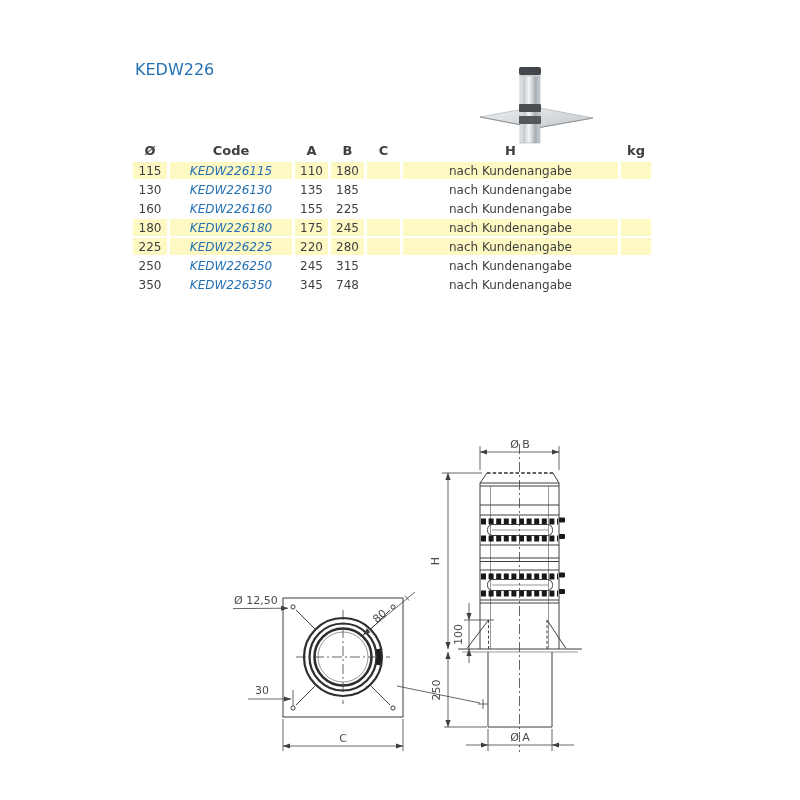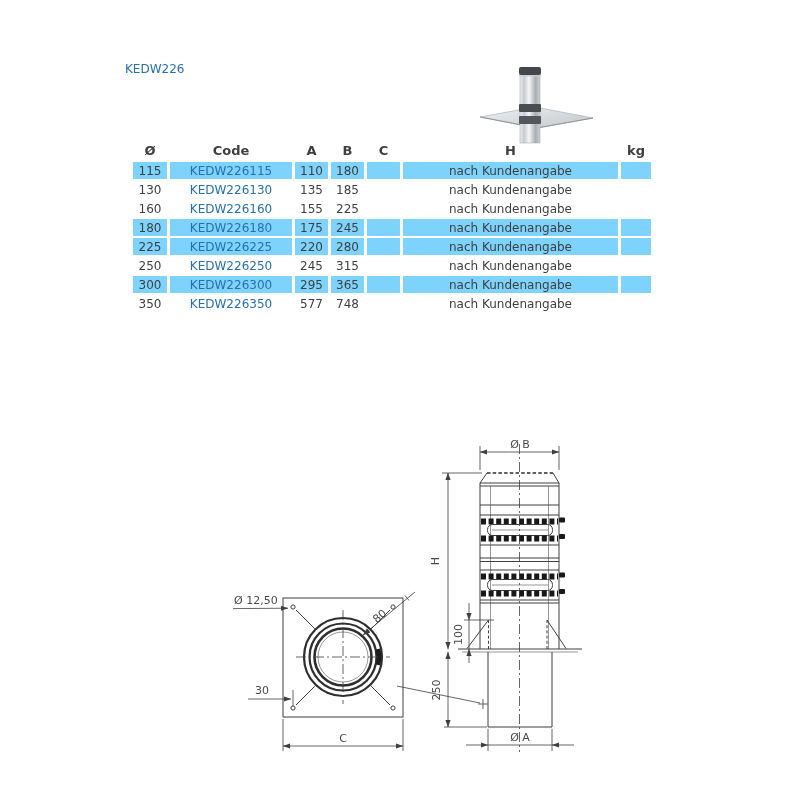--- a/index.html
+++ b/index.html
@@ -2,38 +2,38 @@
 <html><head>
 <meta charset="utf-8">
 <style>
   html,body{margin:0;padding:0;}
   body{
     width:800px;height:800px;position:relative;background:#ffffff;
     font-family:"DejaVu Sans","Liberation Sans",sans-serif;
     color:#3f3f3f;overflow:hidden;
   }
   
-  .title-block{position:absolute;left:125px;top:62px;line-height:15px;font-size:12px;}
+  .title-block{position:absolute;left:135px;top:62px;line-height:15px;font-size:16px;}
   .title-block .code{color:#2470b3;margin-bottom:4px;}
   
   .photo{position:absolute;left:460px;top:45px;}
   
   .spec-table-wrap{position:absolute;left:130px;top:139px;}
   table.spec{border-collapse:separate;border-spacing:3px 2px;font-size:12px;color:#3f3f3f;}
   table.spec th{font-size:13px;font-weight:bold;text-align:center;height:19px;padding:0 3px;white-space:nowrap;}
   table.spec td{height:17px;padding:0 3px;text-align:center;white-space:nowrap;background:#ffffff;}
-  table.spec tr.odd td{background:#7dd3fc;}
+  table.spec tr.odd td{background:#fef9c3;}
   table.spec .c-d  {width:28px;}
   table.spec .c-code{width:116px;}
   table.spec .c-a  {width:27px;}
   table.spec .c-b  {width:27px;}
   table.spec .c-c  {width:27px;}
   table.spec .c-h  {width:209px;}
   table.spec .c-kg {width:24px;}
-  .code-link{color:#2470b3;cursor:pointer;}
+  .code-link{color:#2470b3;cursor:pointer;font-style:italic;}
   
   .drawing{position:absolute;left:210px;top:420px;}
   .dl{stroke:#3f3f3f;stroke-width:1;fill:none;stroke-linecap:butt;}
   .thin{stroke:#6b6b6b;stroke-width:.7;fill:none;}
   .ext{stroke:#3f3f3f;stroke-width:.8;fill:none;}
   .dashdot{stroke:#3f3f3f;stroke-width:.8;fill:none;stroke-dasharray:10 3 2 3;}
   .gusdash{stroke:#3f3f3f;stroke-width:1;fill:none;stroke-dasharray:3 2.2;}
   .band{stroke:#181818;stroke-width:6;fill:none;stroke-dasharray:5 2.6;}
   .capdash{stroke:#2b2b2b;stroke-width:1.6;fill:none;stroke-dasharray:3.5 2.2;}
   text.dt{font-family:"DejaVu Sans","Liberation Sans",sans-serif;font-size:11px;fill:#4a4a4a;}
@@ -133,33 +133,24 @@
         </tr>
         <tr class="even">
           <td class="c-d">250</td>
           <td class="c-code"><span class="code-link">KEDW226250</span></td>
           <td class="c-a">245</td>
           <td class="c-b">315</td>
           <td class="c-c"></td>
           <td class="c-h">nach Kundenangabe</td>
           <td class="c-kg"></td>
         </tr>
-        <tr class="odd">
-          <td class="c-d">300</td>
-          <td class="c-code"><span class="code-link">KEDW226300</span></td>
-          <td class="c-a">295</td>
-          <td class="c-b">365</td>
-          <td class="c-c"></td>
-          <td class="c-h">nach Kundenangabe</td>
-          <td class="c-kg"></td>
-        </tr>
         <tr class="even">
           <td class="c-d">350</td>
           <td class="c-code"><span class="code-link">KEDW226350</span></td>
-          <td class="c-a">577</td>
+          <td class="c-a">345</td>
           <td class="c-b">748</td>
           <td class="c-c"></td>
           <td class="c-h">nach Kundenangabe</td>
           <td class="c-kg"></td>
         </tr>
       </tbody>
   </table>
 </div>
 
 <svg class="drawing" width="420" height="375" viewBox="0 0 420 375">

